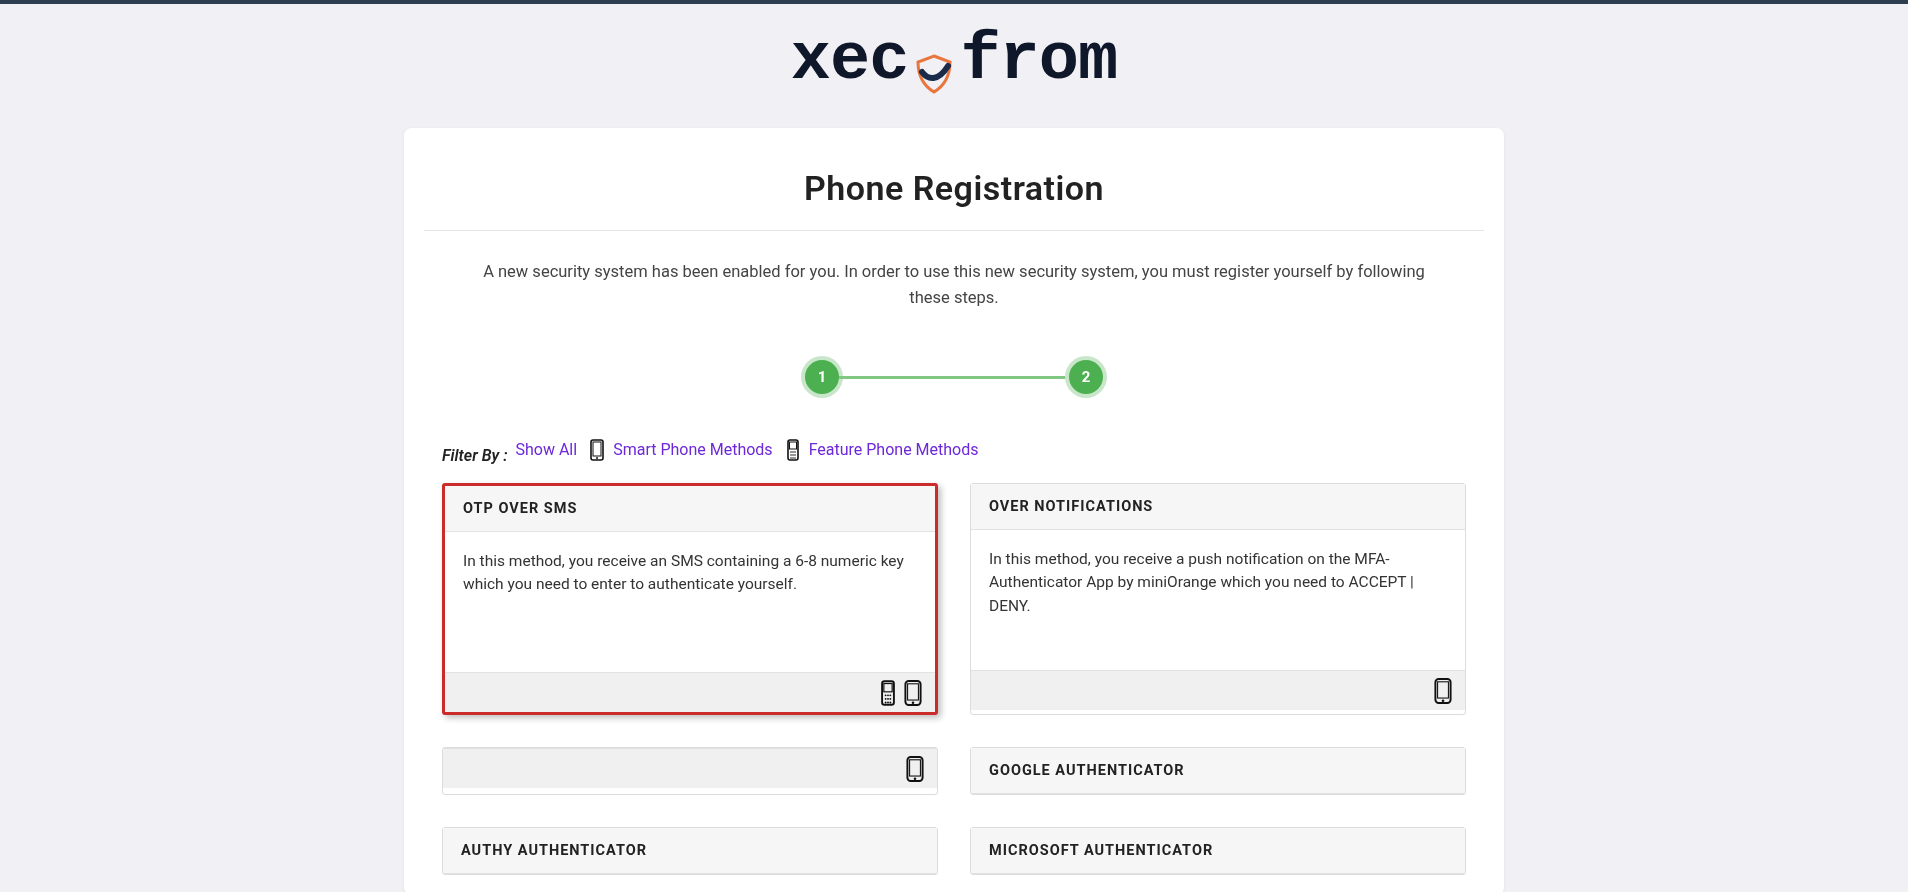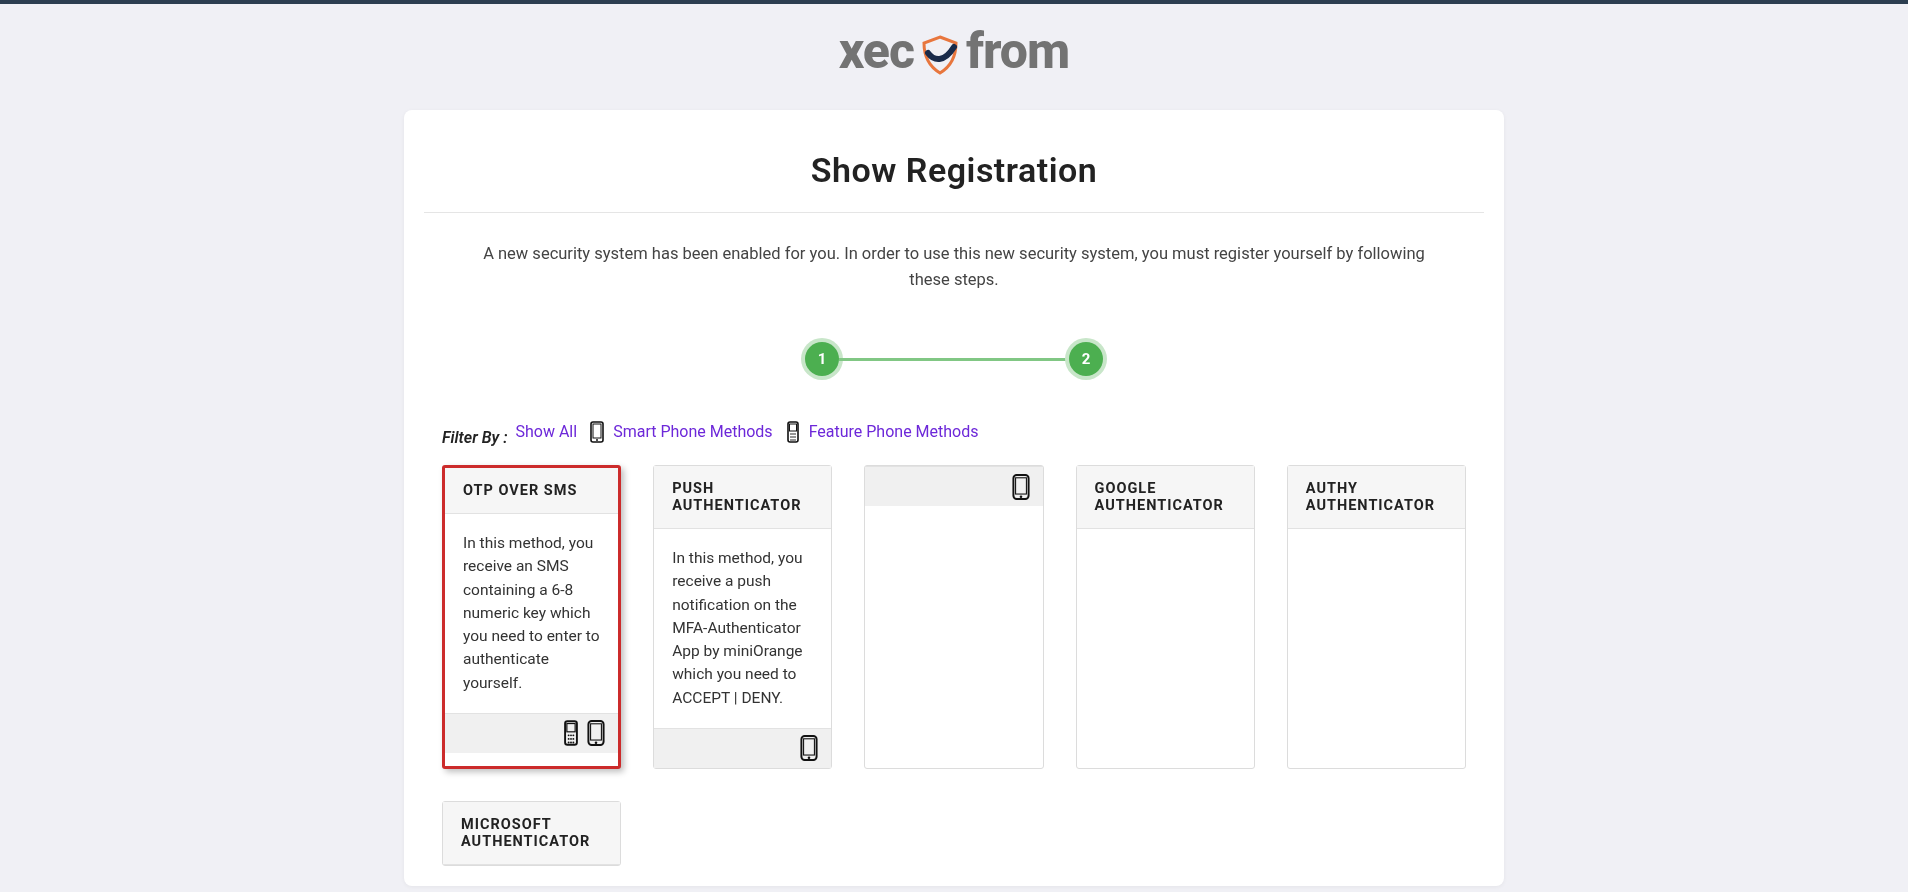--- a/index.html
+++ b/index.html
@@ -6,21 +6,21 @@
   html, body { height: 100%; }
   body {
     font-family: -apple-system, BlinkMacSystemFont, "Segoe UI", Roboto, Arial, sans-serif;
     background: #f0f0f5;
     color: #333;
     overflow-y: scroll;
   }
   .topbar { height: 4px; background: #2c3e50; width: 100%; }
   .page { width: 100%; min-height: 100%; display: flex; flex-direction: column; align-items: center; }
   .logo-wrap { margin-top: 18px; margin-bottom: 30px; display:flex; justify-content:center; }
-  .logo { display:flex; align-items:center; font-weight:800; font-size:50px; color:#737373; letter-spacing:-1px; }
+  .logo { display:flex; align-items:center; font-weight:800; font-size:67px; color:#0f172a; letter-spacing:-1px;font-family:Liberation Mono, monospace; }
   .logo .shield { width:44px; height:44px; margin: 0 4px; position:relative; top:2px; }
   .card {
     background:#fff; width:1100px; max-width:92%; border-radius:8px;
     box-shadow: 0 1px 4px rgba(0,0,0,0.05);
     padding: 40px 20px 20px 20px;
   }
   .card h1 { text-align:center; font-size:34px; font-weight:600; color:#222; margin-bottom:22px; letter-spacing:0.5px; }
   .divider { border:none; border-top:1px solid #e5e5e5; margin:0 0 28px 0; }
   .intro { text-align:center; font-size:16.5px; color:#444; margin-bottom:50px; padding:0 40px; line-height:1.55; }
   .steps { display:flex; align-items:center; justify-content:center; margin-bottom:40px; }
@@ -28,21 +28,21 @@
     width:34px; height:34px; border-radius:50%; background:#4CAF50; color:#fff;
     display:flex; align-items:center; justify-content:center; font-weight:700; font-size:15px;
     box-shadow: 0 0 0 4px #c8e6c9;
   }
   .step-line { width:230px; height:3px; background:#81c784; }
   .filters { display:flex; align-items:center; font-size:16px; margin: 0 18px 18px 18px; flex-wrap:wrap; gap:4px; }
   .filters .label { font-style:italic; font-weight:600; color:#222; margin-right:4px;margin-top:12px; }
   .filters a { color:#6d28d9; text-decoration:none; }
   .filters .ficon { margin:0 4px 0 8px; display:inline-flex; align-items:center; }
   .filters .ficon svg { width:16px; height:22px; }
-  .grid { display:grid; grid-template-columns: repeat(5, 1fr); gap:32px; padding: 0 18px; }
+  .grid { display:grid; grid-template-columns: repeat(2, 1fr); gap:32px; padding: 0 18px; }
   .method {
     border:1px solid #dcdcdc; border-radius:3px; background:#fff; display:flex; flex-direction:column;
     cursor:pointer;
   }
   .method.highlight {
     border:3px solid #cc2b2b;
     box-shadow: 3px 3px 6px rgba(0,0,0,0.25);
   }
   .method .mhead {
     background:#f6f6f6; border-bottom:1px solid #e2e2e2;
@@ -75,21 +75,21 @@
         <svg viewBox="0 0 44 44">
           <path d="M22 4 L38 10 C38 24 32 34 22 40 C12 34 6 24 6 10 Z" fill="none" stroke="#e8763d" stroke-width="3"></path>
           <path d="M10 20 C16 28 26 30 36 14" fill="none" stroke="#1a2b4a" stroke-width="6" stroke-linecap="round"></path>
         </svg>
       </span>
       <span>from</span>
     </div>
   </div>
 
   <div class="card">
-    <h1>Show Registration</h1>
+    <h1>Phone Registration</h1>
     <hr class="divider">
     <p class="intro">A new security system has been enabled for you. In order to use this new security system, you must register yourself by following these steps.</p>
 
     <div class="steps">
       <div class="step-dot">1</div>
       <div class="step-line"></div>
       <div class="step-dot">2</div>
     </div>
 
     <div class="filters">
@@ -144,21 +144,21 @@
             <span class="device-icon smart">
               <svg viewBox="0 0 16 24">
                 <rect x="1" y="1" width="14" height="22" rx="3" fill="none" stroke="#111" stroke-width="1.8"></rect>
                 <rect x="3" y="3.5" width="10" height="15" fill="none" stroke="#111" stroke-width="1"></rect>
                 <circle cx="8" cy="21" r="1.2" fill="#111"></circle>
               </svg>
             </span>
           </div>
         </div>
         <div class="method">
-          <div class="mhead">PUSH AUTHENTICATOR</div>
+          <div class="mhead">OVER NOTIFICATIONS</div>
           <div class="mbody">In this method, you receive a push notification on the MFA-Authenticator App by miniOrange which you need to ACCEPT | DENY.</div>
           <div class="mfoot">
             <span class="device-icon smart">
               <svg viewBox="0 0 16 24">
                 <rect x="1" y="1" width="14" height="22" rx="3" fill="none" stroke="#111" stroke-width="1.8"></rect>
                 <rect x="3" y="3.5" width="10" height="15" fill="none" stroke="#111" stroke-width="1"></rect>
                 <circle cx="8" cy="21" r="1.2" fill="#111"></circle>
               </svg>
             </span>
           </div>

